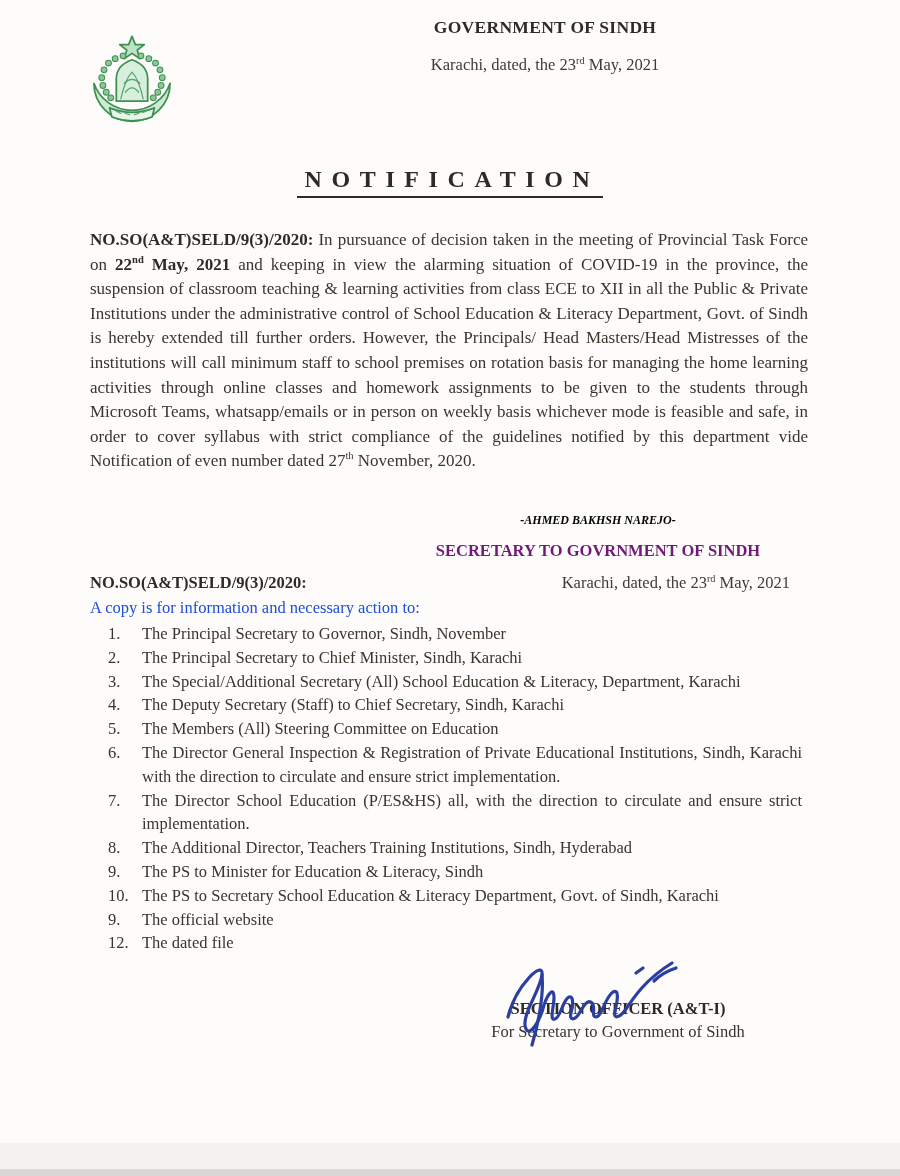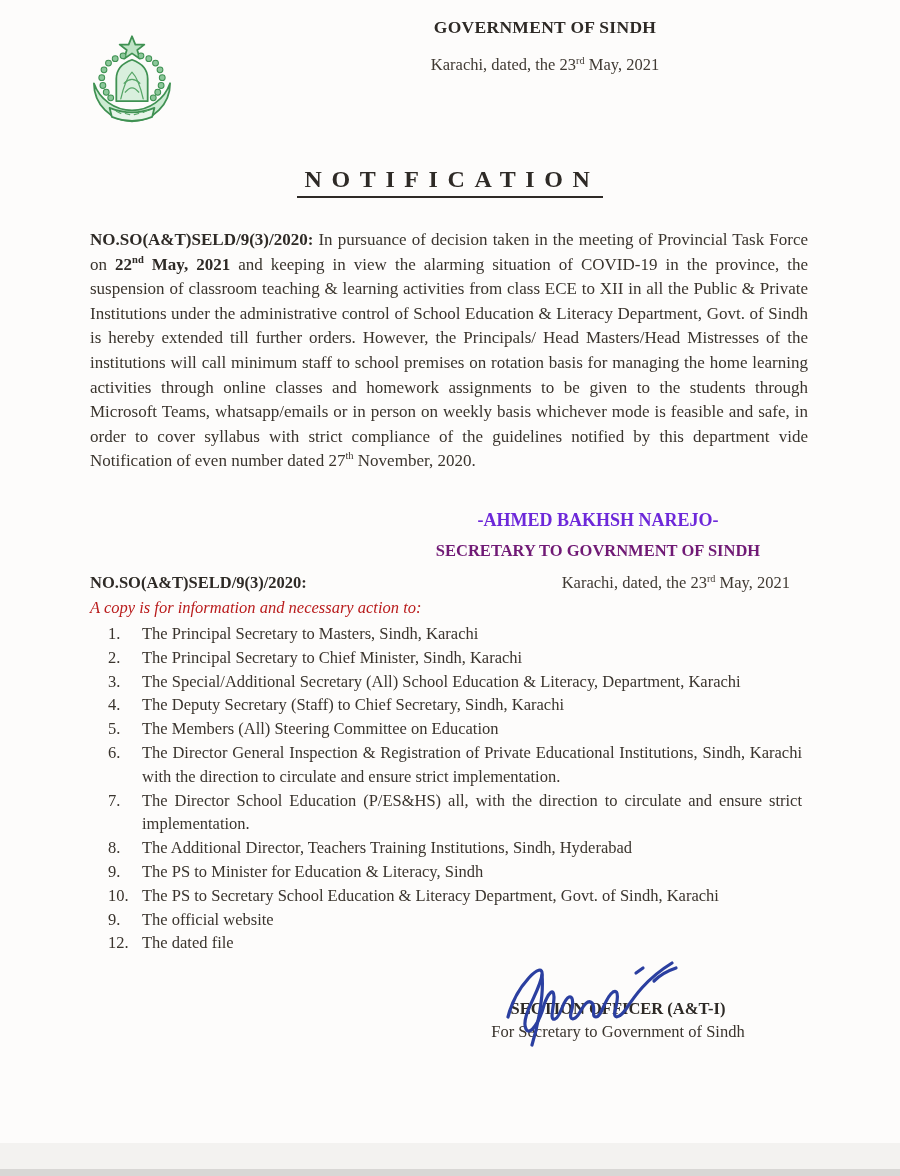--- a/index.html
+++ b/index.html
@@ -37,28 +37,28 @@
   
   .body-par{
     margin:30px 92px 0 90px;
     font-size:17px;line-height:24.6px;
     text-align:justify;color:#3a342d;
   }
   .body-par b{color:#2e2a26;}
 
   
   .signatory{margin:34px 92px 0 auto;width:420px;text-align:center;line-height:24px;}
-  .sig-name{font-weight:bold;font-size:18px;color:#6d28d9;}
+  .sig-name{font-weight:bold;font-size:12px;color:#000000;font-style:italic;}
   .sig-title{font-weight:bold;font-size:16.5px;color:#701a75;margin-top:7px;}
 
   
   .cc-ref-row{display:flex;margin:8px 92px 0 90px;font-size:16.5px;line-height:23px;}
   .cc-ref-row b{color:#2e2a26;}
   .cc-ref-row .cc-date{margin-left:auto;margin-right:18px;color:#403a33;}
-  .cc-intro{margin:2px 92px 0 90px;font-style:italic;font-size:16.5px;line-height:23px;color:#b91c1c;}
+  .cc-intro{margin:2px 92px 0 90px;font-size:16.5px;line-height:23px;color:#1d4ed8;}
   .cc-list{margin:3px 92px 0 108px;}
   .cc-item{display:flex;font-size:16.5px;line-height:23.8px;color:#3a342d;}
   .cc-item .num{flex:0 0 34px;}
   .cc-item .txt{flex:1;text-align:justify;padding-right:6px;}
 
   
   .signoff{position:relative;margin:6px 92px 0 auto;width:380px;text-align:center;}
   .signature-svg{position:absolute;left:58px;top:-46px;width:250px;height:100px;pointer-events:none;}
   .so-officer{font-weight:bold;font-size:16.5px;color:#2e2a26;margin-top:42px;line-height:23px;}
   .so-for{font-size:16.5px;color:#3a342d;line-height:23px;}
@@ -120,21 +120,21 @@
 
   <div class="cc-ref-row">
     <b>NO.SO(A&amp;T)SELD/9(3)/2020:</b>
     <span class="cc-date"><span>Karachi, dated, the 23</span><sup>rd</sup><span> May, 2021</span></span>
   </div>
   <div class="cc-intro">A copy is for information and necessary action to:</div>
 
   <div class="cc-list">
     <div class="cc-item">
         <span class="num">1.</span>
-        <span class="txt">The Principal Secretary to Masters, Sindh, Karachi</span>
+        <span class="txt">The Principal Secretary to Governor, Sindh, November</span>
       </div>
     <div class="cc-item">
         <span class="num">2.</span>
         <span class="txt">The Principal Secretary to Chief Minister, Sindh, Karachi</span>
       </div>
     <div class="cc-item">
         <span class="num">3.</span>
         <span class="txt">The Special/Additional Secretary (All) School Education &amp; Literacy, Department, Karachi</span>
       </div>
     <div class="cc-item">

